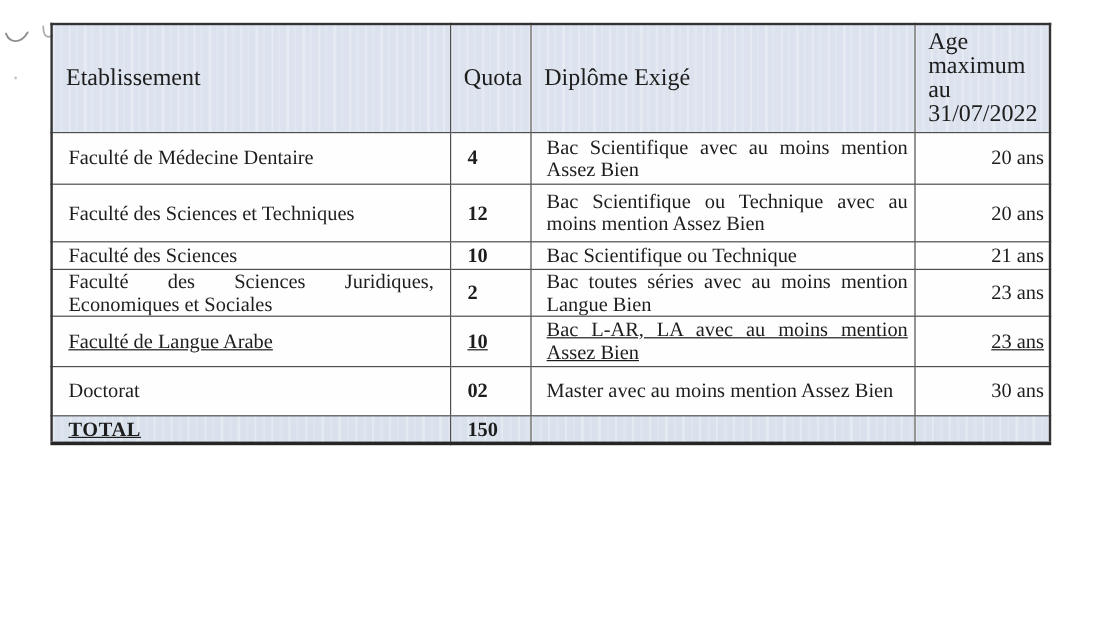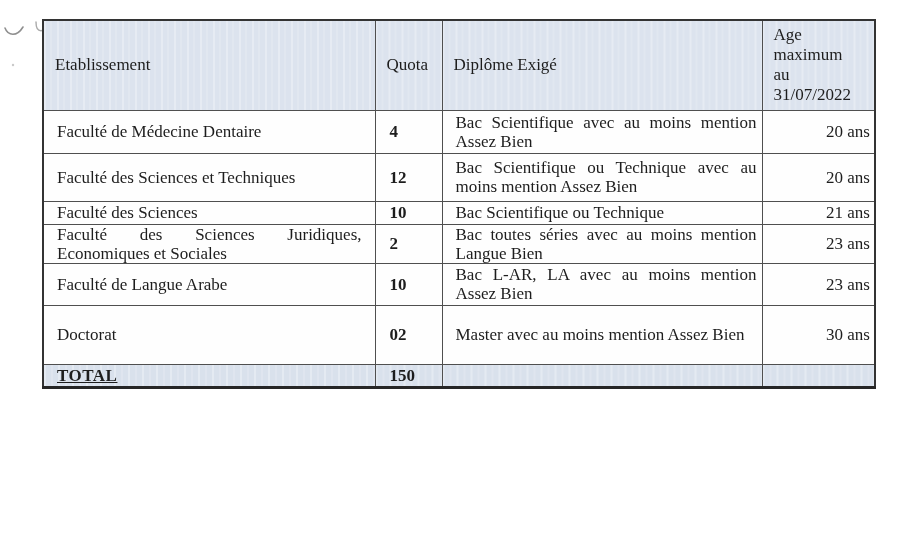--- a/index.html
+++ b/index.html
@@ -48,21 +48,21 @@
     border: 1px solid var(--border);
     overflow: hidden;
   }
 
   tr.header-row { height: 90px; }
   tr.header-row th {
     background-color: var(--header-bg);
     background-image: repeating-linear-gradient(90deg,
       rgba(255,255,255,0.28) 0 2px, rgba(255,255,255,0) 2px 6px,
       rgba(255,255,255,0.14) 6px 8px, rgba(255,255,255,0) 8px 13px);
-    font-size: 17px;
+    font-size: 20px;
     font-weight: normal;
     text-align: left;
     vertical-align: middle;
     padding: 0 6px 0 11px;
     line-height: 20px;
   }
   th.h-quota { padding-left: 6px; text-align: center; }
   th.h-diplome { font-weight: bold; }
   th.h-age {
     font-weight: bold;
@@ -96,23 +96,23 @@
     text-align: right;
     padding: 0 4px;
   }
 
   tr.r1 { height: 43px; }
   tr.r2 { height: 48px; }
   tr.r3 { height: 48px; }
   tr.r4 { height: 23px; }
   tr.r5 { height: 38px; }
   tr.r6 { height: 50px; }
-  tr.r7 { height: 42px; }
+  tr.r7 { height: 42px; text-decoration: underline; }
   tr.r8 { height: 45px; }
-  tr.r9 { height: 59px; }
+  tr.r9 { height: 41px; }
 
   tr.total-row { height: 23px; }
   tr.total-row td {
     background-color: var(--total-bg);
     background-image: repeating-linear-gradient(90deg,
       rgba(255,255,255,0.3) 0 2px, rgba(255,255,255,0) 2px 7px,
       rgba(255,255,255,0.15) 7px 9px, rgba(255,255,255,0) 9px 14px);
     font-weight: bold;
   }
   td.total-label { letter-spacing: 0.5px; text-decoration: underline; }

